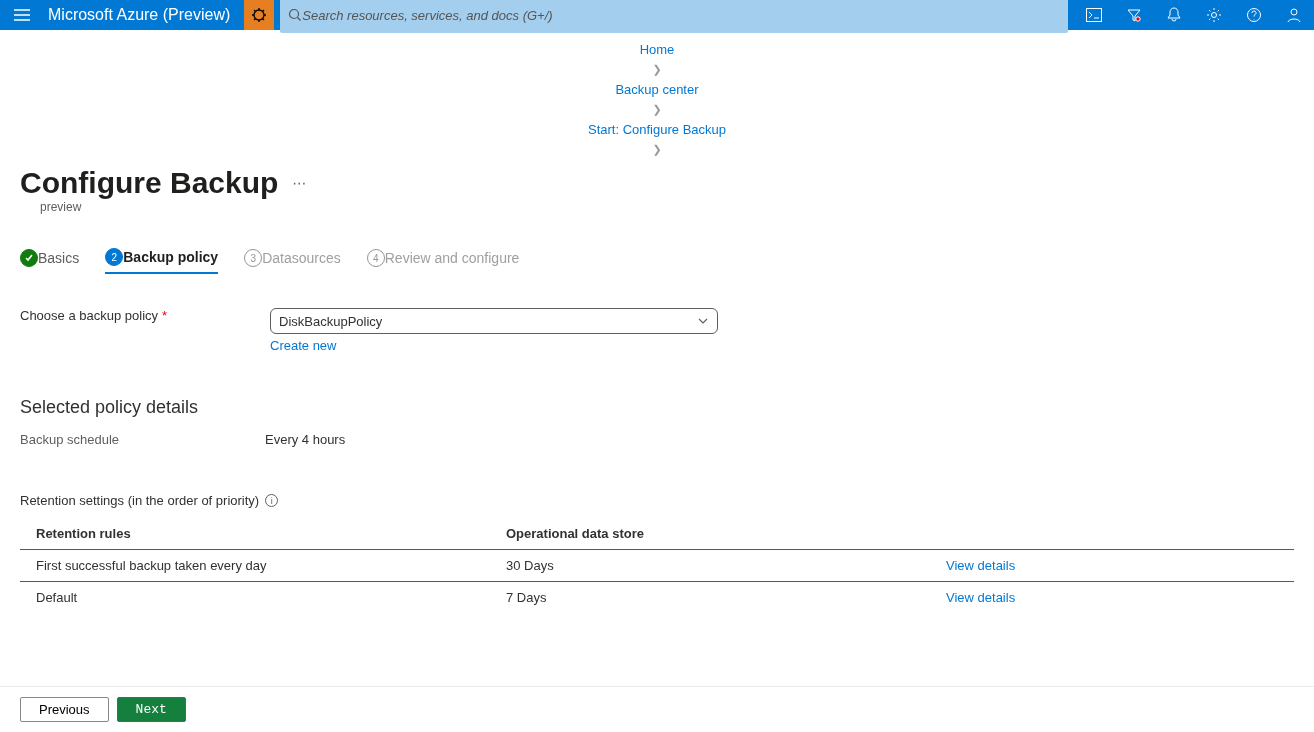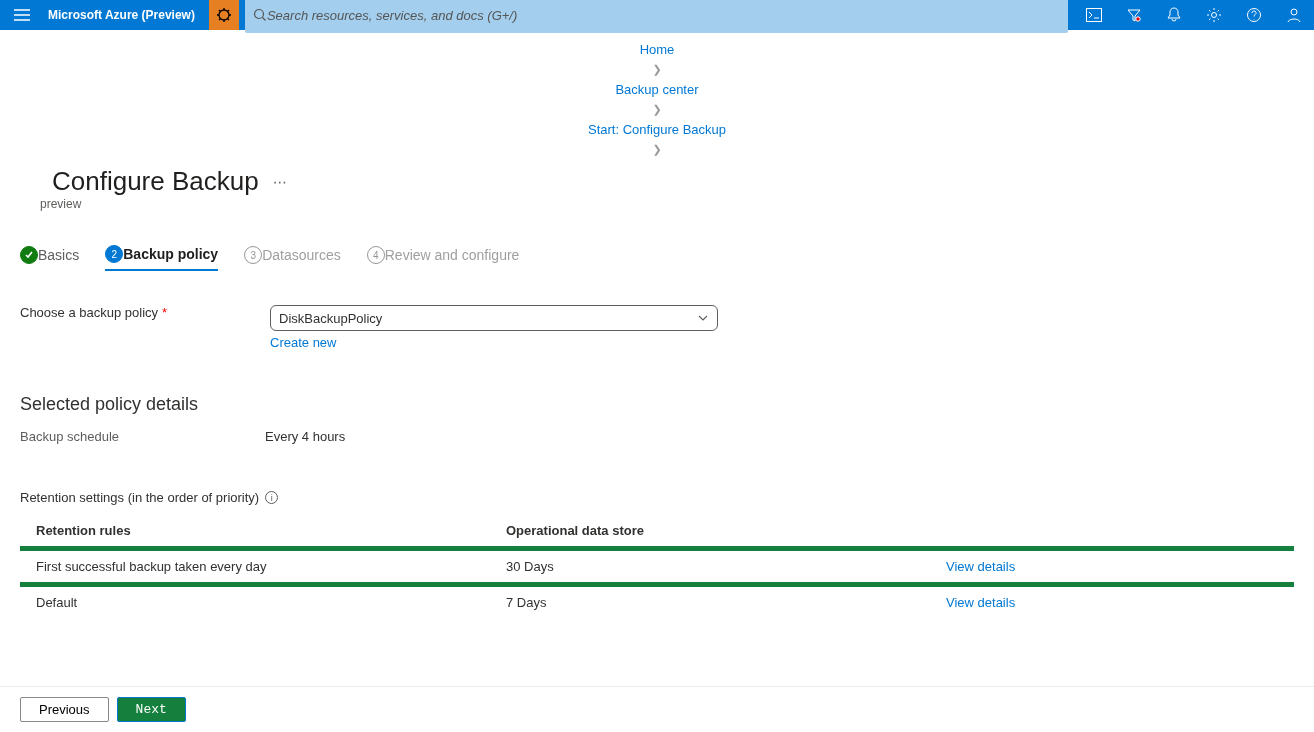--- a/index.html
+++ b/index.html
@@ -1,31 +1,31 @@
 <!DOCTYPE html>
 <html><head>
 <meta charset="utf-8">
 <style>
 * { box-sizing: border-box; margin: 0; padding: 0; }
 body { font-family: "Segoe UI", Tahoma, sans-serif; font-size: 13px; color: #323130; background: #fff; width: 1314px; height: 732px; overflow: hidden; display: flex; flex-direction: column; }
 .topbar { background: #0078d4; height: 30px; display: flex; align-items: center; color: #fff; }
 .topbar .menu-btn { width: 44px; height: 30px; display: flex; align-items: center; justify-content: center; cursor: pointer; }
-.topbar .brand { font-size: 12px; font-weight: 700; padding: 0 14px 0 4px; white-space: nowrap; }
+.topbar .brand { font-size: 16px; font-weight: 400; padding: 0 14px 0 4px; white-space: nowrap; }
 .topbar .bug-btn { background: #e67e22; width: 30px; height: 30px; display: flex; align-items: center; justify-content: center; color: #000; }
 .topbar .search-wrap { flex: 1; height: 36px; margin: 0 6px 0 6px; background: #a3ceed; border-radius: 2px; display: flex; align-items: center; padding: 0 8px; }
 .topbar .search-wrap input { flex: 1; background: transparent; border: none; outline: none; font-size: 13px; color: #323130; font-style: italic; }
 .topbar .search-wrap input::placeholder { color: #555; font-style: italic; }
 .topbar .right-icons { display: flex; }
 .topbar .right-icons .ic { width: 40px; height: 30px; display: flex; align-items: center; justify-content: center; cursor: pointer; fill: #fff; stroke: #fff; }
 .content { flex: 1; padding: 12px 20px 0 20px; position: relative; overflow: auto; }
 .breadcrumb { font-size: 13px; display: flex; align-items: center; gap: 6px; color: #605e5c; margin-bottom: 10px; flex-direction: column; }
 .breadcrumb a { color: #0078d4; text-decoration: none; cursor: pointer; }
 .breadcrumb .sep { color: #999; font-size: 11px; }
 .page-title-row { display: flex; align-items: center; gap: 14px; }
-.page-title { font-size: 26px; font-weight: 400; color: #201f1e; margin-left: 32px; }
+.page-title { font-size: 30px; font-weight: 700; color: #201f1e; }
 .page-title-more { color: #605e5c; font-size: 14px; cursor: pointer; }
 .page-sub { font-size: 12px; color: #605e5c; margin-top: 0px; margin-left: 20px; }
 .steps { display: flex; align-items: center; gap: 26px; margin-top: 34px; border-bottom: none; }
 .step { display: flex; align-items: center; font-size: 14px; color: #605e5c; cursor: pointer; padding-bottom: 6px; }
 .step .circle { width: 18px; height: 18px; border-radius: 50%; border: 1px solid #969696; display: flex; align-items: center; justify-content: center; font-size: 10px; color: #969696; }
 .step.done .circle { background: #107c10; border-color: #107c10; color: #fff; }
 .step.active { color: #201f1e; font-weight: 600; border-bottom: 2px solid #0078d4; }
 .step.active .circle { background: #0078d4; border-color: #0078d4; color: #fff; font-weight: 400; }
 .step.disabled { color: #a19f9d; }
 .form-row { display: flex; margin-top: 34px; }
@@ -36,21 +36,21 @@
 .chev { width: 12px; height: 12px; }
 .link { color: #0078d4; font-size: 13px; cursor: pointer; margin-top: 4px; display: inline-block; }
 .section-h { font-size: 18px; margin-top: 44px; color: #323130; }
 .kv-row { display: flex; margin-top: 14px; font-size: 13px; }
 .kv-row .k { width: 245px; color: #605e5c; }
 .kv-row .v { color: #323130; }
 .section-h2 { font-size: 13px; margin-top: 46px; display: flex; align-items: center; gap: 6px; }
 .info-ic { width: 13px; height: 13px; border: 1px solid #605e5c; border-radius: 50%; display: inline-flex; align-items: center; justify-content: center; font-size: 9px; color: #605e5c; }
 .table { margin-top: 10px; width: 100%; }
 .table .head { display: flex; font-size: 13px; font-weight: 600; padding: 8px 16px; }
-.table .row { display: flex; font-size: 13px; padding: 8px 16px; border-top: 5px solid #15803d; }
+.table .row { display: flex; font-size: 13px; padding: 8px 16px; border-top: 1px solid #15803d; }
 .col1 { flex: 0 0 470px; }
 .col2 { flex: 0 0 440px; }
 .col3 { flex: 1; text-align: left; }
 .col3 a { color: #0078d4; cursor: pointer; text-decoration: none; }
 .footer { border-top: 1px solid #edebe9; padding: 10px 20px; display: flex; gap: 8px; }
 .btn { border: 1px solid #8a8886; padding: 4px 18px; font-size: 13px; border-radius: 2px; background: #fff; cursor: pointer; }
 .btn.primary { background: #15803d; border-color: #0078d4; color: #fff; font-family: Liberation Mono, monospace; }
 svg { display: block; }
 </style>
 </head>

